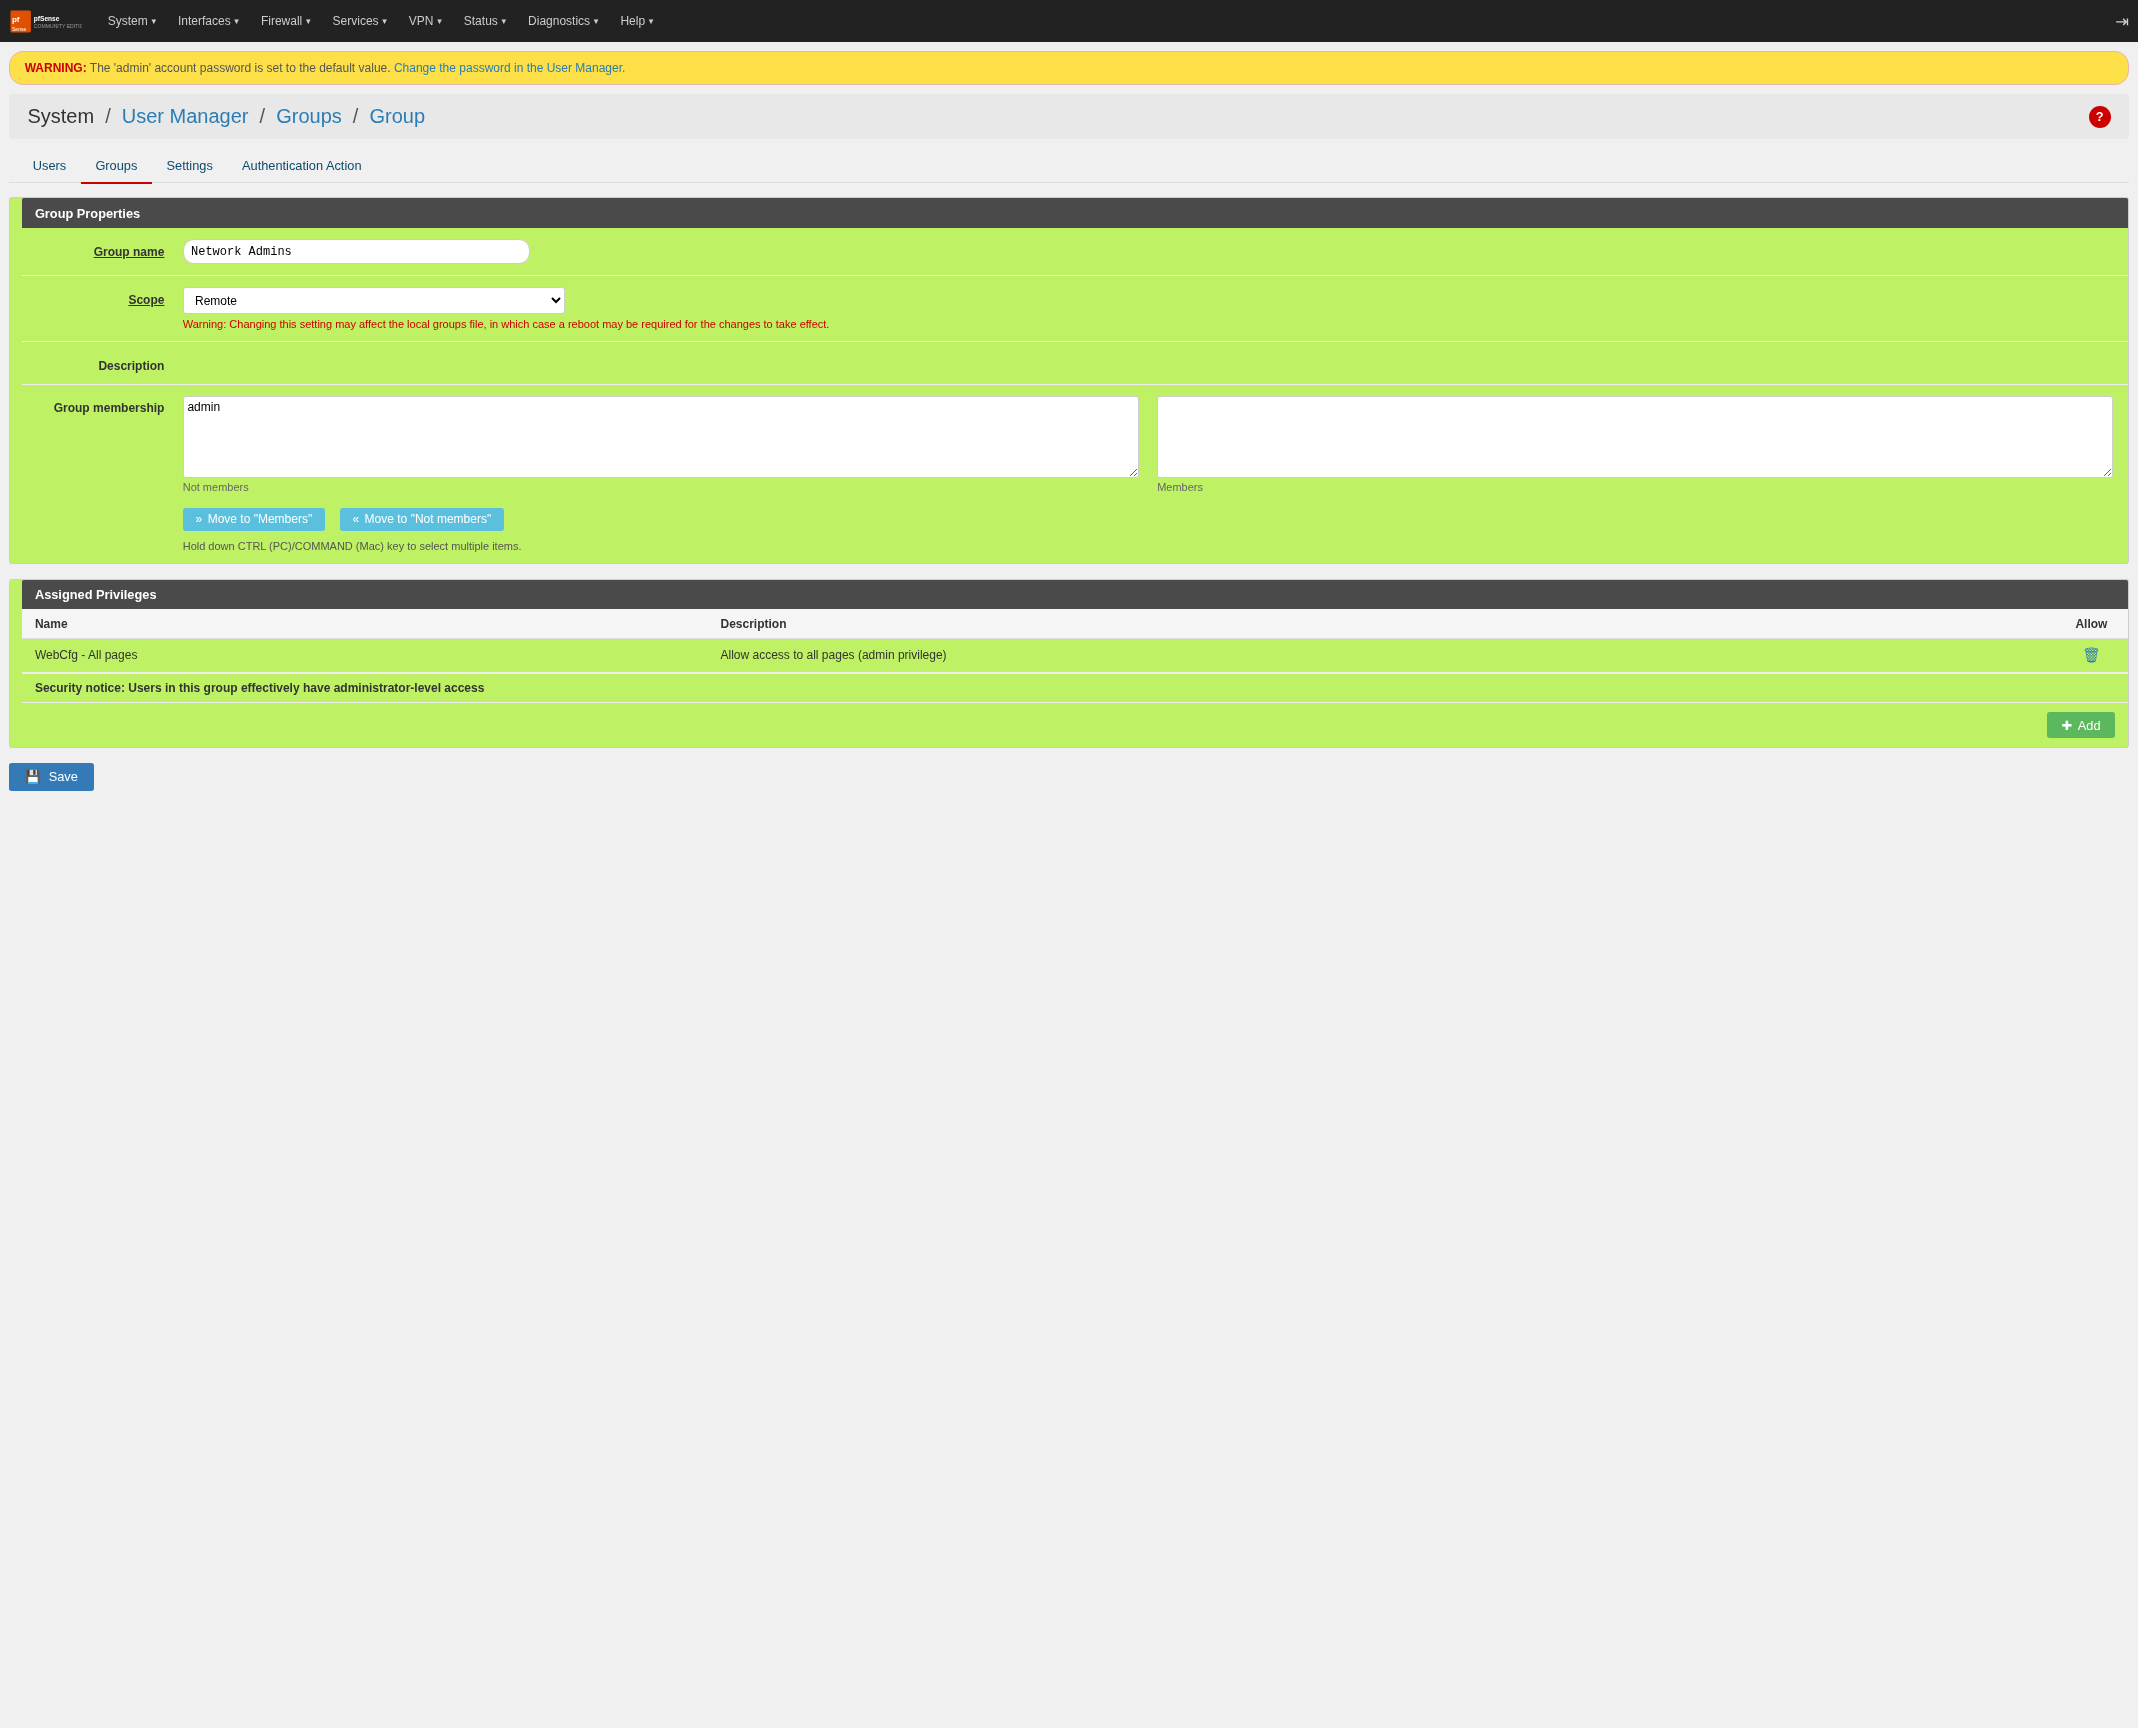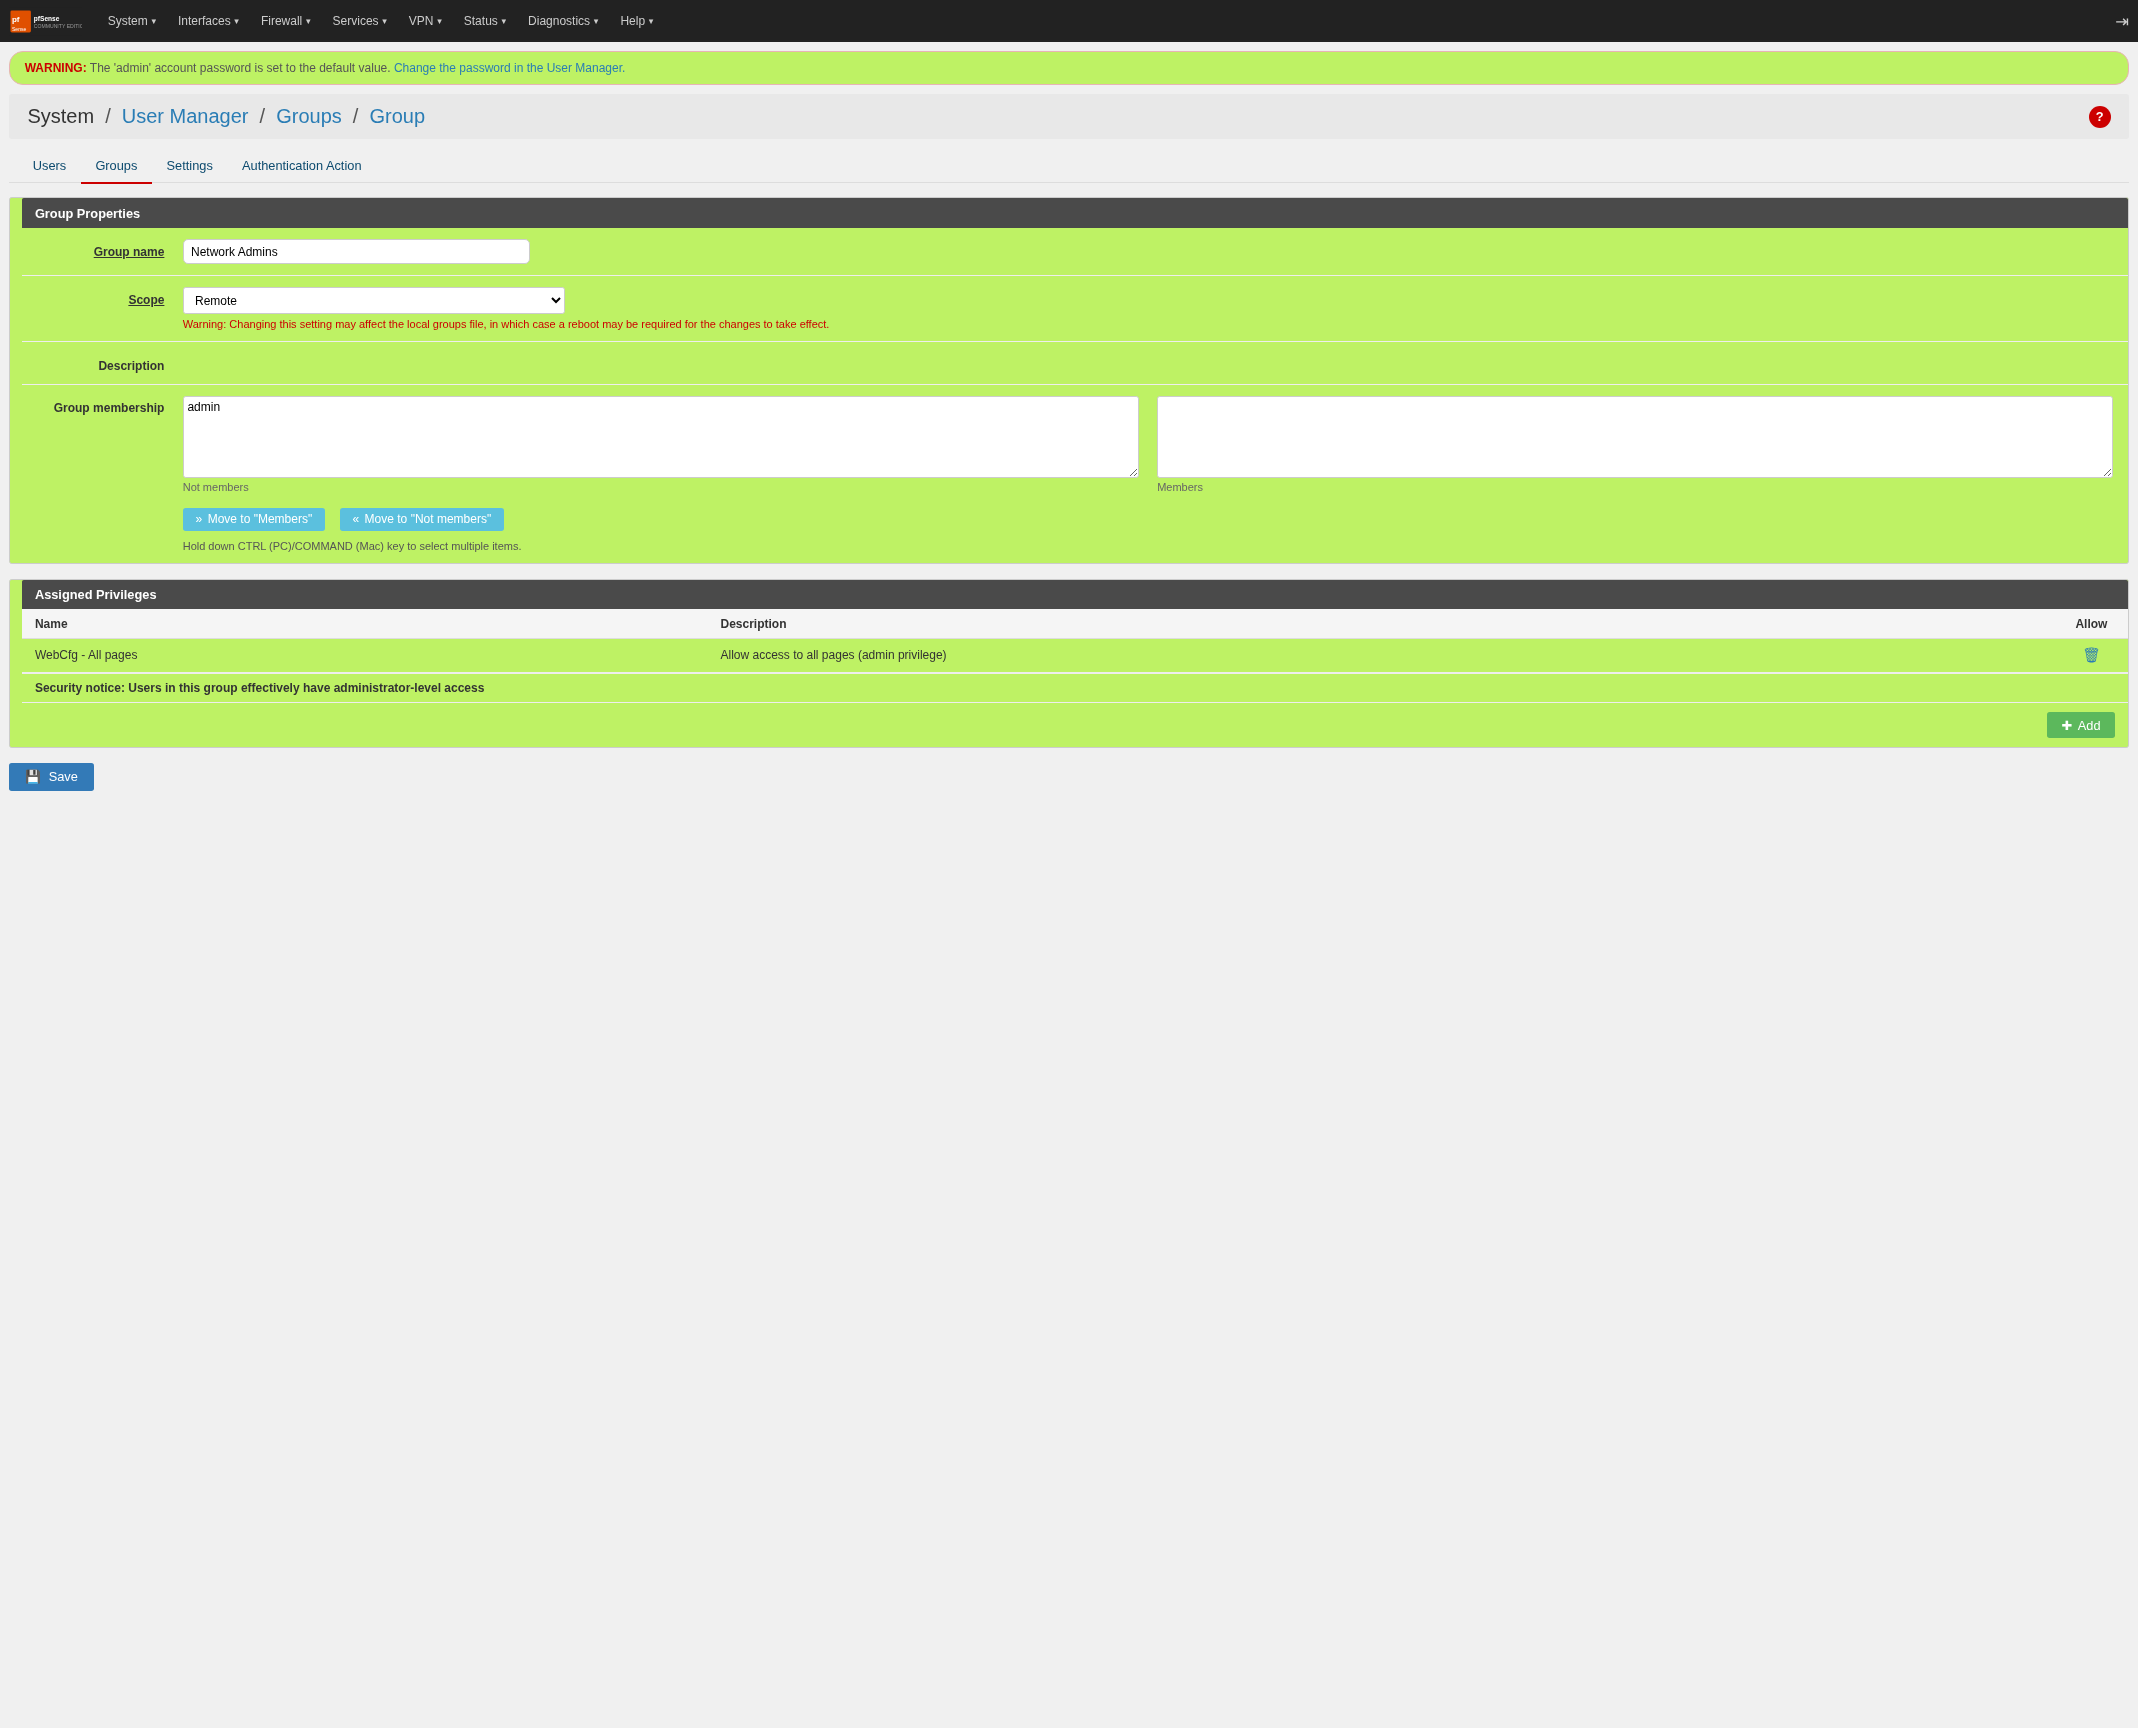--- a/index.html
+++ b/index.html
@@ -36,21 +36,21 @@
       align-items: center;
       cursor: pointer;
       font-size: 12px;
       white-space: nowrap;
     }
     .nav-item .arrow { margin-left: 3.7px; font-size: 9.1px; }
     .nav-right { margin-left: auto; color: #ccc; cursor: pointer; font-size: 16.4px; }
 
     
     .warning-banner {
-      background: #bef264;
+      background: #fde047;
       border: 0.9px solid #e8b4b4;
       padding: 9.1px 14.6px;
       margin: 9.1px 9.1px;
       font-size: 12px;
       color: #555;
       border-radius: 14px;
     }
     .warning-banner .warn-label { color: #c00; font-weight: bold; }
     .warning-banner a { color: #2a7db5; text-decoration: none; }
 
@@ -137,22 +137,23 @@
       font-size: 12px;
       text-decoration: underline;
     }
     .form-label.no-underline { text-decoration: none; }
     .form-field { flex: 1; }
 
     input[type="text"] {
       width: 347px;
       padding: 4.6px 7.3px;
       border: 0.9px solid #ccc;
-      border-radius: 5px;
-      font-size: 12px;
+      border-radius: 11px;
+      font-size: 12px;
+      font-family: Liberation Mono, monospace;
     }
 
     select {
       width: 382px;
       padding: 4.6px 7.3px;
       border: 0.9px solid #ccc;
       border-radius: 2.7px;
       font-size: 12px;
       background: #fff;
       cursor: pointer;

